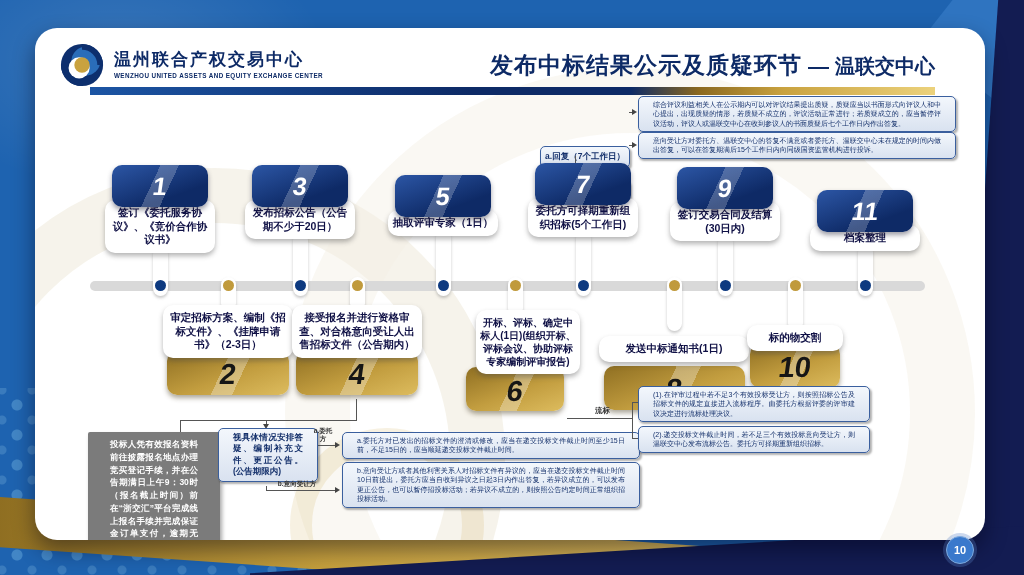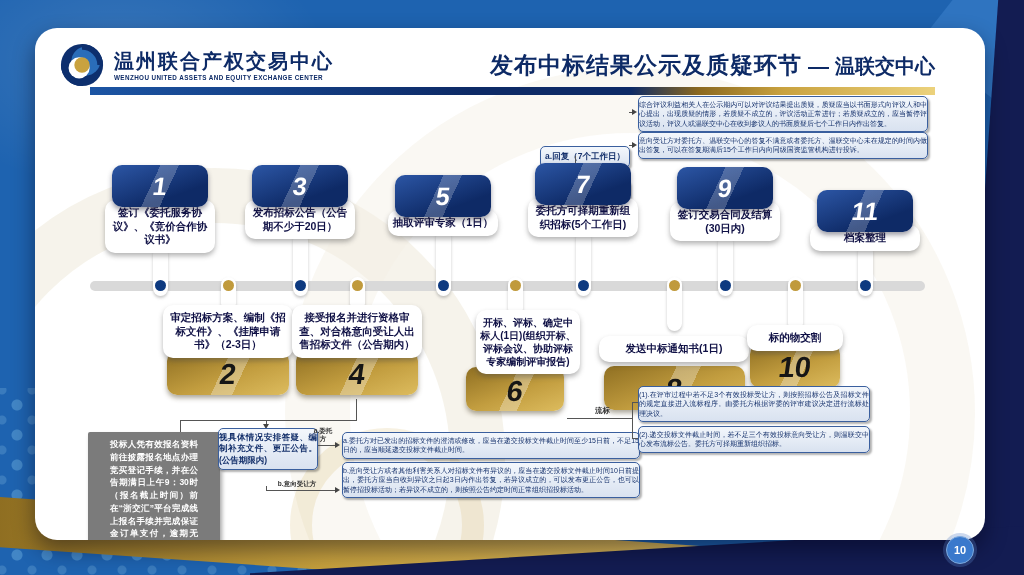--- a/index.html
+++ b/index.html
@@ -27,33 +27,33 @@
     border-radius:22px;box-shadow:0 10px 22px rgba(0,0,20,.45);z-index:5;overflow:hidden;}
   .wm{position:absolute;border-radius:50%;z-index:0;}
   .wm1{left:-110px;top:140px;width:470px;height:470px;border:55px solid rgba(238,233,219,.55);}
   .wm2{left:250px;top:40px;width:560px;height:560px;border:65px solid rgba(243,239,229,.45);}
   .wm3{left:255px;top:400px;width:150px;height:150px;border:22px solid rgba(201,162,63,.15);}
   .card>*{z-index:1;}
 
   
   .logo-wrap{position:absolute;left:24px;top:14px;display:flex;align-items:center;gap:9px;}
   .logo-mark{width:46px;height:46px;flex:none;}
-  .org-cn{font-size:20px;font-weight:800;color:#0d2a66;letter-spacing:2px;line-height:1.1;}
+  .org-cn{font-size:17px;font-weight:800;color:#0d2a66;letter-spacing:2px;line-height:1.1;}
   .org-en{font-size:6.3px;font-weight:bold;color:#0d2a66;letter-spacing:.4px;margin-top:2px;}
   .title-wrap{position:absolute;right:50px;top:22px;display:flex;align-items:baseline;gap:6px;white-space:nowrap;}
   .title-main{font-size:23px;font-weight:900;color:#0d2a66;letter-spacing:1px;}
   .title-dash{font-size:21px;font-weight:900;color:#0d2a66;}
   .title-suffix{font-family:"Liberation Serif","DejaVu Serif",serif;font-size:20px;font-weight:700;color:#0d2a66;}
   .divider{position:absolute;left:55px;top:59px;width:845px;height:8px;
     background:linear-gradient(90deg,#1c55a4 0%,#0d2a66 45%,#0d2a66 64%,#8a681f 72%,#c9a23f 82%,#ecd27c 100%);}
 
   
   .note{position:absolute;background:linear-gradient(180deg,#f3f7fc,#d9e2f0);border:1px solid #3a5f9e;
     border-radius:5px;box-shadow:1.5px 2px 2px rgba(0,0,0,.3);color:#14306b;
-    font-size:7px;line-height:1.35;padding:3px 0;text-align:justify;}
+    font-size:7px;line-height:1.35;padding:3px 14px;text-align:justify;}
   .tag{position:absolute;background:linear-gradient(180deg,#f3f7fc,#d9e2f0);border:1px solid #3a5f9e;
     border-radius:5px;box-shadow:1.5px 2px 2px rgba(0,0,0,.3);color:#14306b;font-weight:bold;
     display:flex;align-items:center;justify-content:center;text-align:center;margin-top:44px;}
   .tag-reply{left:505px;top:74px;width:88px;height:20px;font-size:8.5px;}
   .tag-complaint{left:505px;top:107px;width:88px;height:20px;font-size:8.5px;border-radius:6px;}
   .note-reply{left:603px;top:68px;width:288px;}
   .note-complaint{left:603px;top:104px;width:288px;}
 
   
   .ln{position:absolute;background:#555;}

